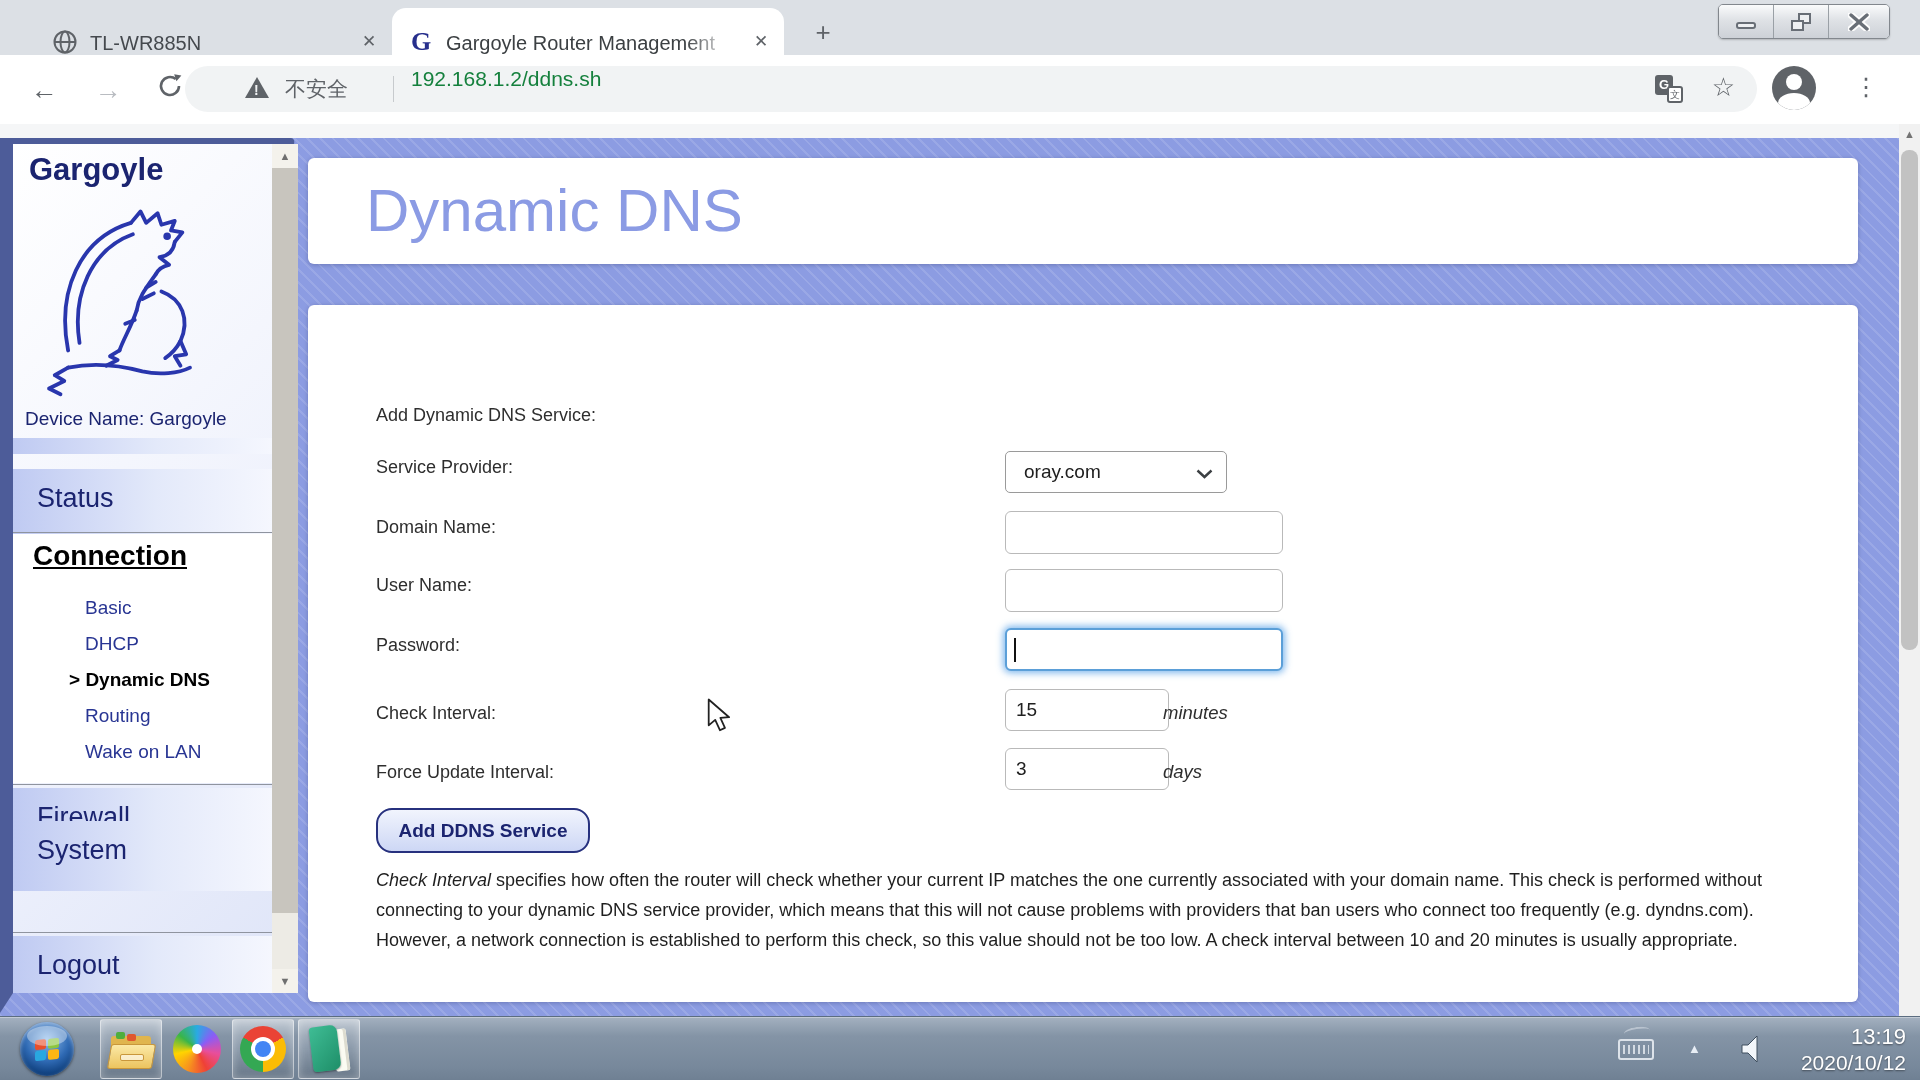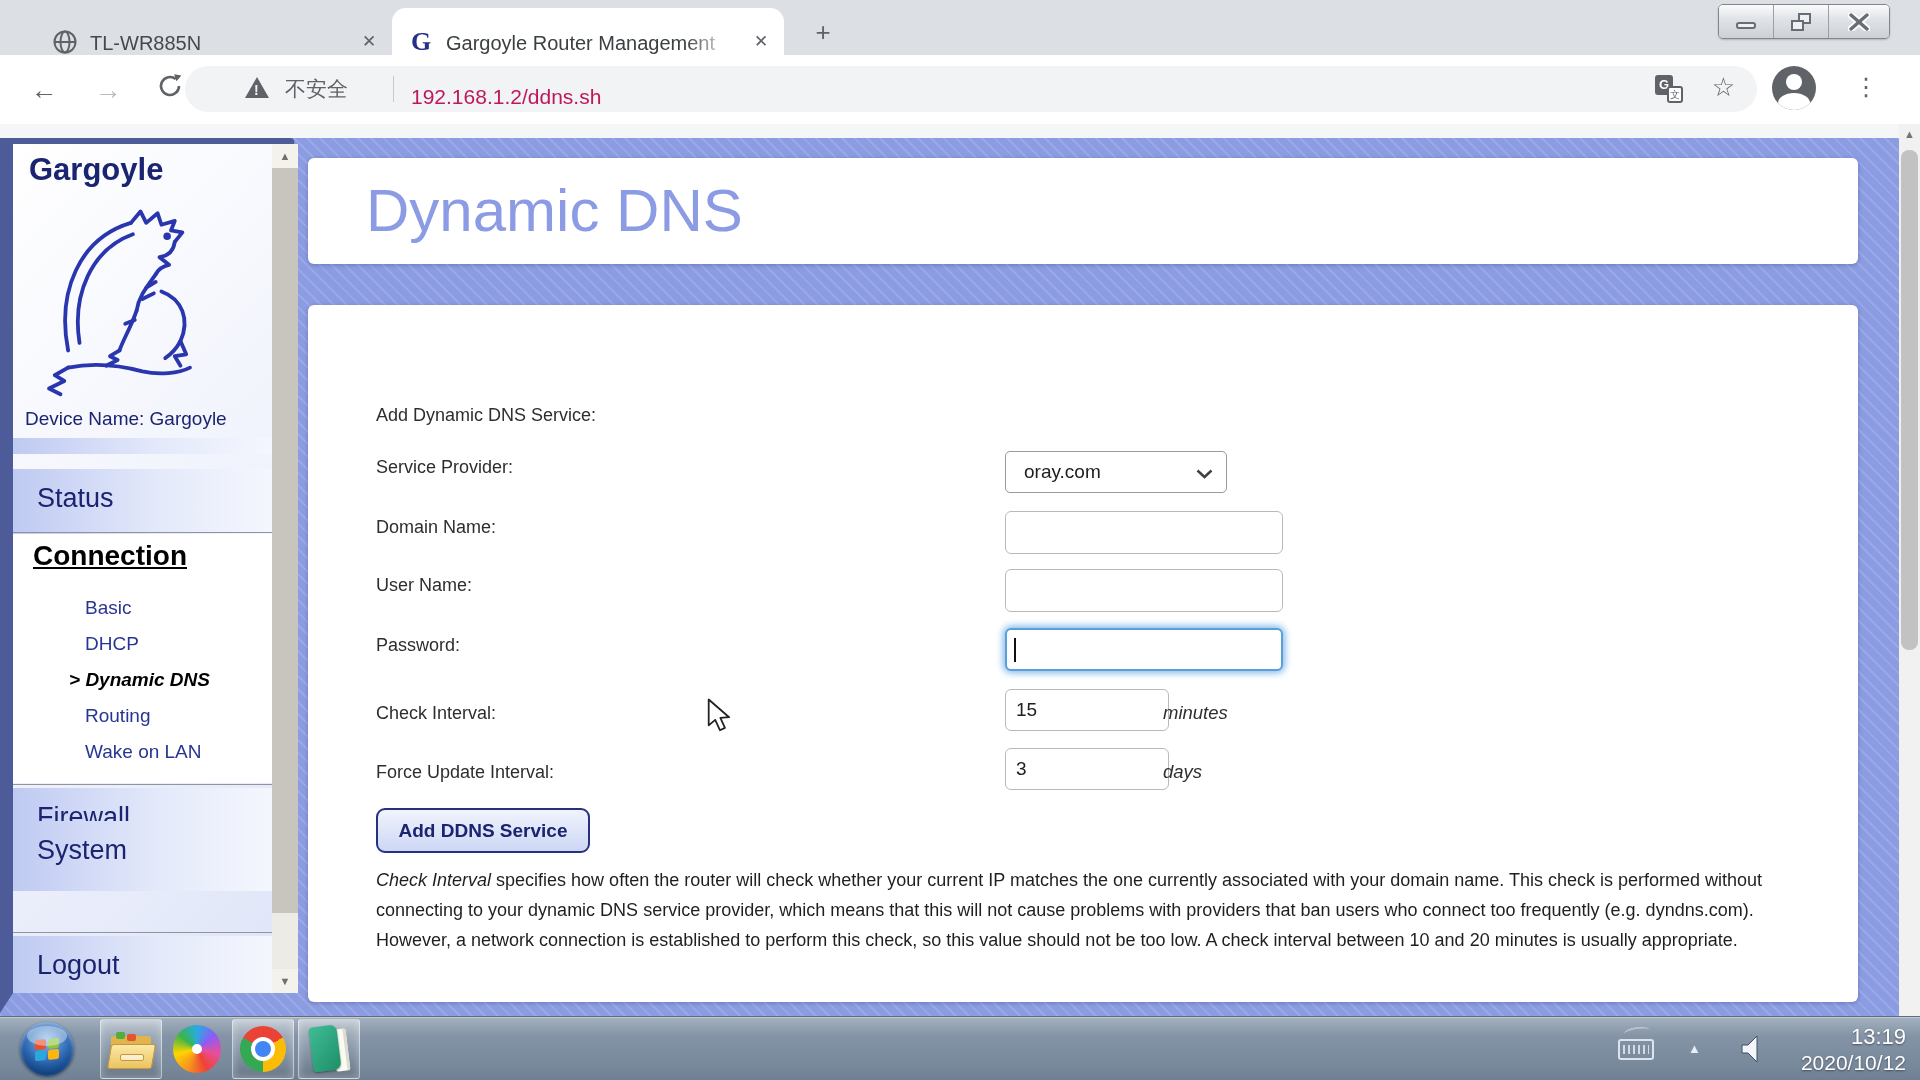--- a/index.html
+++ b/index.html
@@ -28,21 +28,21 @@
   .glyph-restore .sq1 { position:absolute; right:0; top:0; width:13px; height:11px; border:2px solid #686e76; background:#eef0f2; }
   .glyph-restore .sq2 { position:absolute; left:0; bottom:0; width:13px; height:11px; border:2px solid #686e76; background:#eef0f2; }
 
   .toolbar { position:absolute; left:0; top:55px; width:1920px; height:69px; background:#fff; }
   .navico { position:absolute; top:17px; width:36px; height:36px; text-align:center; line-height:36px; font-size:27px; color:#5f6368; }
   .pill { position:absolute; left:185px; top:11px; width:1572px; height:46px; background:#f1f3f4; border-radius:23px; }
   .warn-tri { position:absolute; left:60px; top:11px; width:0; height:0; border-left:12px solid transparent; border-right:12px solid transparent; border-bottom:21px solid #5f6368; }
   .warn-tri::after { content:"!"; position:absolute; left:-3px; top:5px; color:#f1f3f4; font-size:14px; font-weight:bold; }
   .sec-label { position:absolute; left:100px; top:9px; font-size:21px; color:#5f6368; }
   .pill-div { position:absolute; left:208px; top:10px; width:1px; height:26px; background:#c7cacd; }
-  .url-text { position:absolute; left:226px; top:19px; font-size:21px; color:#be185d; }
+  .url-text { position:absolute; left:226px; top:1px; font-size:21px; color:#15803d; }
   .translate { position:absolute; right:74px; top:9px; width:28px; height:28px; }
   .translate .tb { position:absolute; left:0; top:0; width:18px; height:20px; background:#5f6368; border-radius:3px; color:#fff; font-size:13px; font-weight:bold; text-align:center; line-height:20px; }
   .translate .tf { position:absolute; right:0; bottom:0; width:16px; height:17px; background:#fff; border:2px solid #5f6368; border-radius:3px; color:#5f6368; font-size:10px; text-align:center; line-height:13px; }
   .star { position:absolute; right:22px; top:6px; font-size:26px; color:#5f6368; }
   .avatar { position:absolute; left:1772px; top:11px; width:44px; height:44px; background:#5f6368; border-radius:50%; overflow:hidden; }
   .avatar .head { position:absolute; left:14px; top:8px; width:16px; height:16px; background:#fff; border-radius:50%; }
   .avatar .body { position:absolute; left:6px; top:27px; width:32px; height:20px; background:#fff; border-radius:50% 50% 0 0; }
   .dots { position:absolute; left:1854px; top:12px; width:20px; height:42px; font-size:24px; color:#5f6368; text-align:center; line-height:40px; letter-spacing:0; }
 
   
@@ -61,21 +61,21 @@
              background:linear-gradient(135deg,#ffffff 0%,#eef1fc 60%,#dfe5f8 100%); overflow:hidden; }
   .brand { position:absolute; left:16px; top:8px; font-size:31px; font-weight:bold; color:#1b2470; }
   .logo { position:absolute; left:22px; top:56px; }
   .device { position:absolute; left:12px; top:264px; font-size:19px; color:#1b2470; }
   .band { position:absolute; left:0; width:259px; background:linear-gradient(90deg,#bfcaf2 0%,#e3e9fa 55%,#f5f7fe 100%); }
   .band-label { font-size:27px; color:#1b2470; padding:14px 0 0 24px; }
   .hline { position:absolute; left:0; width:259px; height:1px; background:#8f949f; }
   .connection-block { position:absolute; left:0; top:390px; width:259px; height:249px; background:#fff; }
   .conn-title { position:absolute; left:20px; top:6px; font-size:28px; font-weight:bold; color:#000; text-decoration:underline; }
   .menu-item { position:absolute; left:72px; font-size:19px; color:#283593; height:36px; line-height:36px; cursor:pointer; }
-  .menu-item.active { left:56px; color:#000; font-weight:bold;font-style:italic; }
+  .menu-item.active { left:56px; color:#000; font-weight:bold; }
 
   .side-scroll { position:absolute; left:272px; top:20px; width:26px; height:849px; background:#edebe5; }
   .ss-up,.ss-down { position:absolute; left:0; width:26px; height:24px; background:#f4f2ec; color:#6f6f6f; font-size:11px; text-align:center; line-height:24px; }
   .ss-up { top:0; } .ss-down { bottom:0; }
   .ss-thumb { position:absolute; left:0; top:24px; width:26px; height:745px; background:#c8c5be; }
 
   
   .card { position:absolute; background:#fff; border-radius:6px; box-shadow:0 1px 4px rgba(10,16,60,.25); }
   .card-title { left:308px; top:34px; width:1550px; height:106px; }
   .page-title { position:absolute; left:58px; top:18px; font-size:60px; color:#8b9be4; }
@@ -85,21 +85,21 @@
   .intro { position:absolute; left:68px; top:100px; font-size:18px; color:#2e2e2e; }
   .flabel { position:absolute; left:68px; font-size:18px; color:#2e2e2e; }
   .select { position:absolute; left:697px; width:222px; height:42px; border:1px solid #9a9a9a; border-radius:5px; background:#fff; cursor:pointer; }
   .select .val { position:absolute; left:18px; top:9px; font-size:19px; color:#202020; }
   .select svg { position:absolute; right:13px; top:17px; }
   .tinput { position:absolute; left:697px; width:278px; height:43px; border:1px solid #b9b9b9; border-radius:6px; background:#fff; font-size:19px; color:#202020; padding:0 10px; font-family:"Liberation Sans",sans-serif; }
   .tinput.small { width:164px; height:42px; }
   .tinput.focused { border:2px solid #5b9fd8; box-shadow:0 0 7px 2px rgba(96,166,232,.8); }
   .caret { position:absolute; left:706px; width:1.5px; height:24px; background:#111; }
   .suffix { position:absolute; left:855px; font-size:18.5px; font-style:italic; color:#2e2e2e; }
-  .addbtn { position:absolute; left:68px; top:503px; width:214px; height:45px; border:2px solid #27317e; border-radius:9px;
+  .addbtn { position:absolute; left:68px; top:503px; width:214px; height:45px; border:2px solid #27317e; border-radius:16px;
             background:linear-gradient(#f1f4fd,#cdd7f5); font-size:19px; font-weight:bold; color:#1b2470; font-family:"Liberation Sans",sans-serif; cursor:pointer; }
   .help { position:absolute; left:68px; top:560px; width:1424px; font-size:18px; color:#1f1f1f; line-height:30px; }
 
   
   .bscroll { position:absolute; left:1899px; top:0; width:21px; height:892px; background:#f1f1f1; }
   .bscroll .arrow { position:absolute; left:0; top:4px; width:21px; text-align:center; font-size:11px; color:#737373; }
   .bscroll .thumb { position:absolute; left:2px; top:26px; width:17px; height:500px; background:#c2c2c2; border-radius:8px; }
 
   
   .cursor { position:absolute; left:707px; top:574px; z-index:50; }

